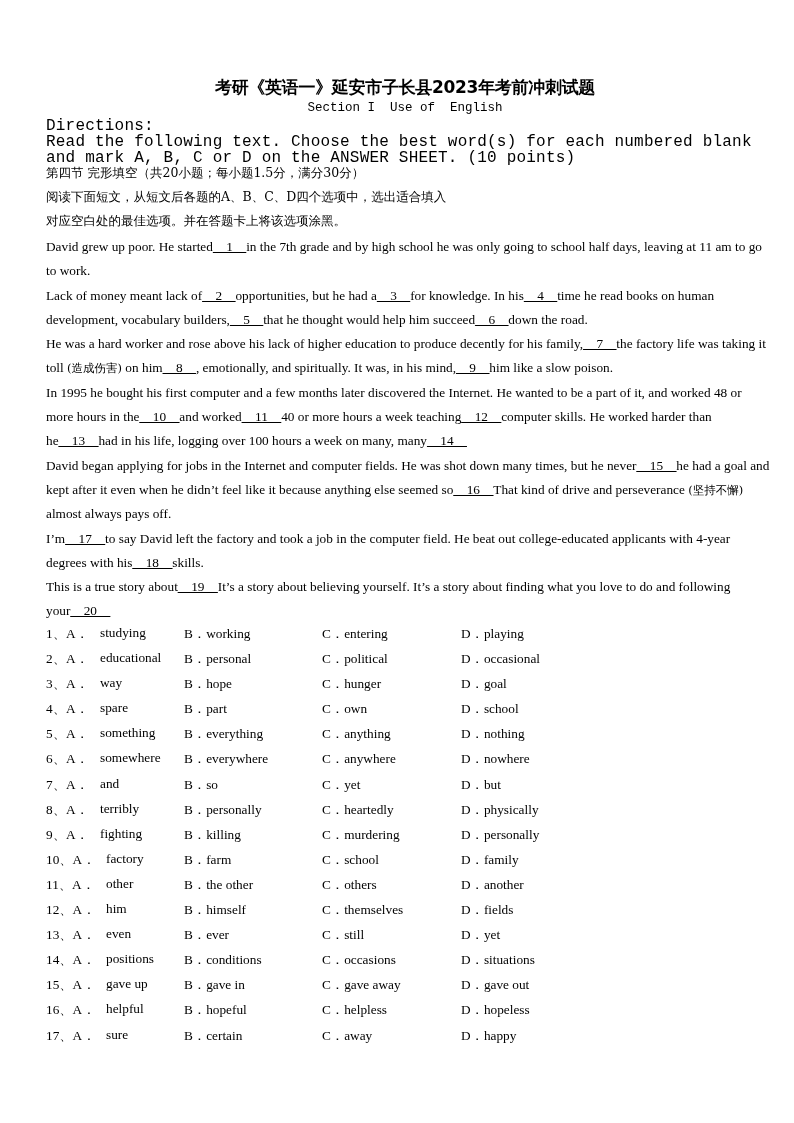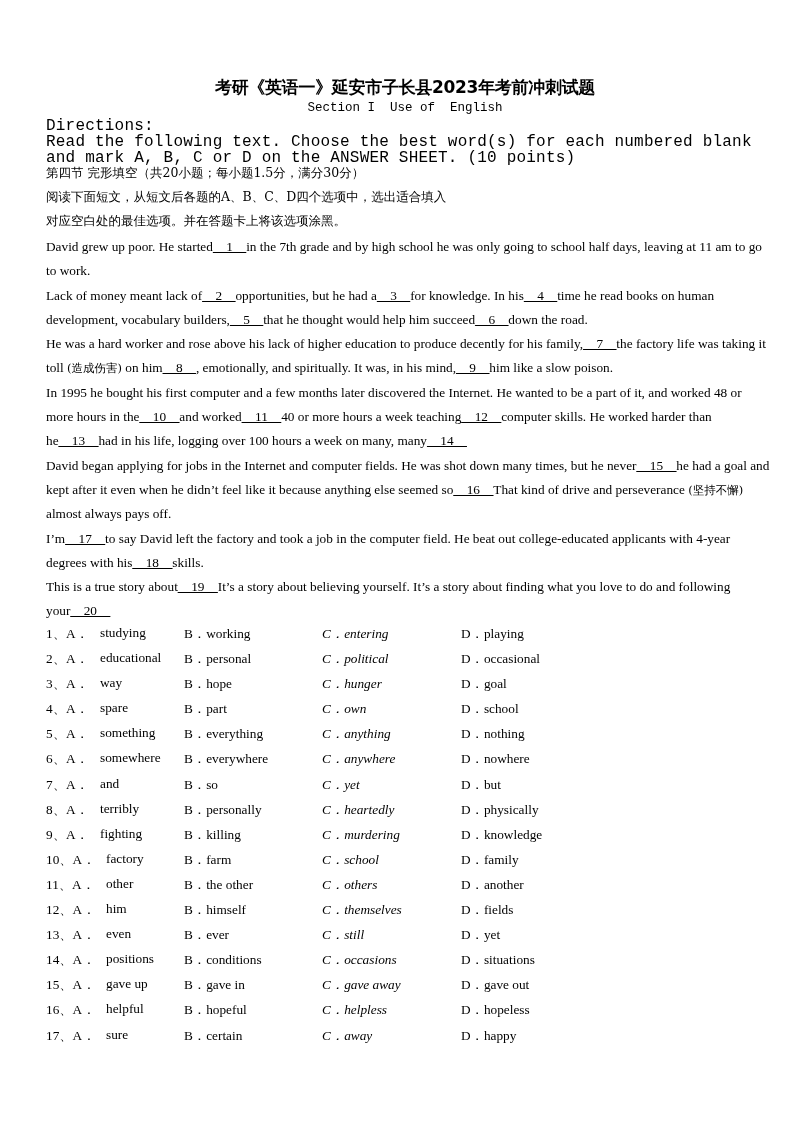--- a/index.html
+++ b/index.html
@@ -31,21 +31,21 @@
     .cnin { font-family: "DejaVu Serif", serif; font-size: 11.5px; }
     .options {
       position: absolute; left: 38px; top: 625px; width: 720px;
       font-family: "Liberation Serif", serif; font-size: 13.3px;
     }
     .q-row { position: relative; height: 25.1px; }
     .q-row span { position: absolute; top: 0; white-space: pre; }
     .q-num { left: 0; }
     .opt-a { }
     .opt-b { left: 138px; }
-    .opt-c { left: 276px; font-style: italic; }
+    .opt-c { left: 276px; }
     .opt-d { left: 415px; }
   </style>
 </head>
 <body>
 
 <div class="page">
   <div class="title">考研《英语一》延安市子长县2023年考前冲刺试题</div>
   <div class="subtitle">Section I  Use of  English</div>
 
   <div class="mono dir-label">Directions:</div>
@@ -120,21 +120,21 @@
         <span class="opt-a" style="left: 54px;">terribly</span>
         <span class="opt-b">B．personally</span>
         <span class="opt-c">C．heartedly</span>
         <span class="opt-d">D．physically</span>
       </div>
       <div class="q-row">
         <span class="q-num">9、A．</span>
         <span class="opt-a" style="left: 54px;">fighting</span>
         <span class="opt-b">B．killing</span>
         <span class="opt-c">C．murdering</span>
-        <span class="opt-d">D．knowledge</span>
+        <span class="opt-d">D．personally</span>
       </div>
       <div class="q-row">
         <span class="q-num">10、A．</span>
         <span class="opt-a" style="left: 60px;">factory</span>
         <span class="opt-b">B．farm</span>
         <span class="opt-c">C．school</span>
         <span class="opt-d">D．family</span>
       </div>
       <div class="q-row">
         <span class="q-num">11、A．</span>

